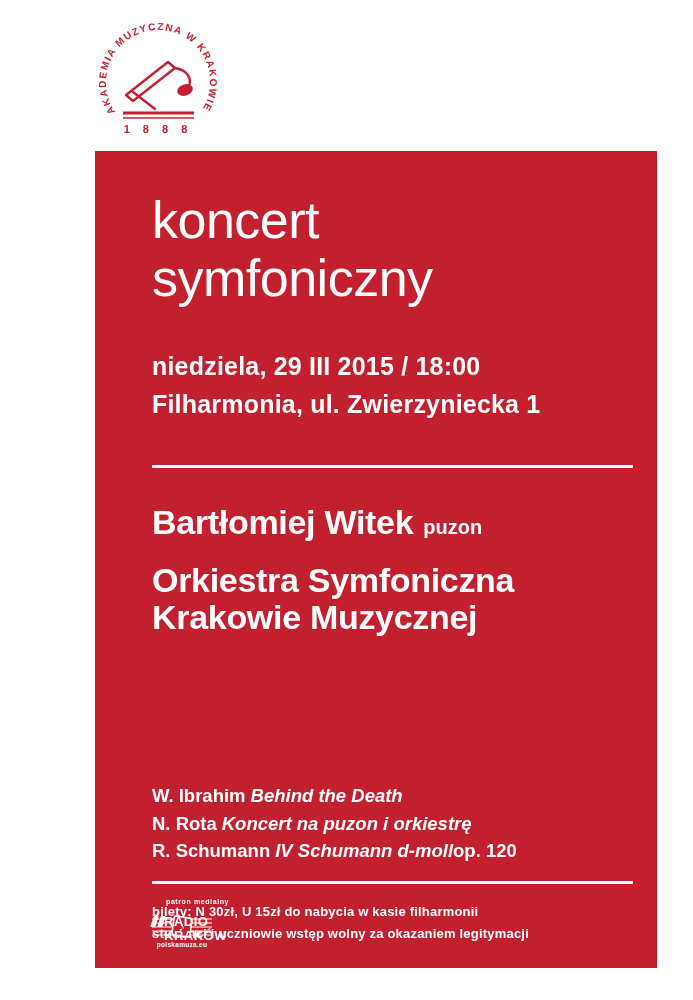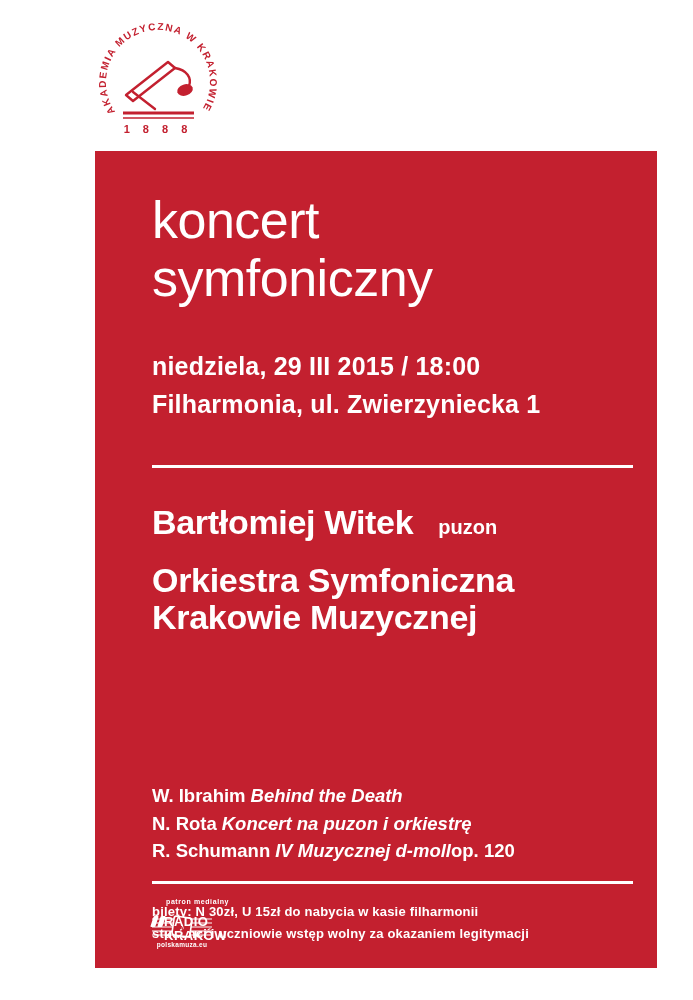--- a/index.html
+++ b/index.html
@@ -29,21 +29,21 @@
   .title { top: 40px; font-size: 52px; font-weight: normal; line-height: 1.12; letter-spacing: -0.5px; }
   .datetime { top: 196px; font-size: 25px; font-weight: bold; line-height: 38px; letter-spacing: 0.2px; }
 
   .rule { position: absolute; left: 57px; right: 0; height: 3px; background: #fff; }
   .rule1 { top: 314px; }
   .rule2 { top: 730px; }
 
   .soloist   { top: 352px; font-size: 34px; font-weight: bold; letter-spacing: -0.3px; }
   .orchestra { top: 411px; font-size: 34px; font-weight: bold; line-height: 37px; letter-spacing: -0.3px; }
   .conductor { top: 536px; font-size: 34px; font-weight: bold; letter-spacing: -0.3px; }
-  .role { font-size: 20px; margin-left: 25px; letter-spacing: 0; }
+  .role { font-size: 20px; margin-left: 10px; letter-spacing: 0; }
 
   .program { top: 631px; font-size: 18.5px; font-weight: bold; line-height: 27.5px; }
   .program .work { font-style: italic; margin-left: 5px; }
   .program .suffix { }
 
   .footer-text { top: 750px; font-size: 13px; font-weight: bold; line-height: 22px; letter-spacing: 0.2px; }
 
   
   .polskamuza { position: absolute; left: 408px; right: auto; top: 763px; width: 60px; text-align: center; }
   .polskamuza svg { display: block; width: 60px; height: 26px; }
@@ -109,21 +109,21 @@
 
 
     <div class="program">
       <div>
         <span class="composer">W. Ibrahim</span><span class="work">Behind the Death</span><span class="suffix"></span>
       </div>
       <div>
         <span class="composer">N. Rota</span><span class="work">Koncert na puzon i orkiestrę</span><span class="suffix"></span>
       </div>
       <div>
-        <span class="composer">R. Schumann</span><span class="work">IV Muzycznej d-moll</span><span class="suffix">op. 120</span>
+        <span class="composer">R. Schumann</span><span class="work">IV Schumann d-moll</span><span class="suffix">op. 120</span>
       </div>
     </div>
 
     <div class="rule rule2"></div>
 
     <div class="footer-text">
       <div>bilety: N 30zł, U 15zł do nabycia w kasie filharmonii</div>
       <div>studenci i uczniowie wstęp wolny za okazaniem legitymacji</div>
     </div>
 

